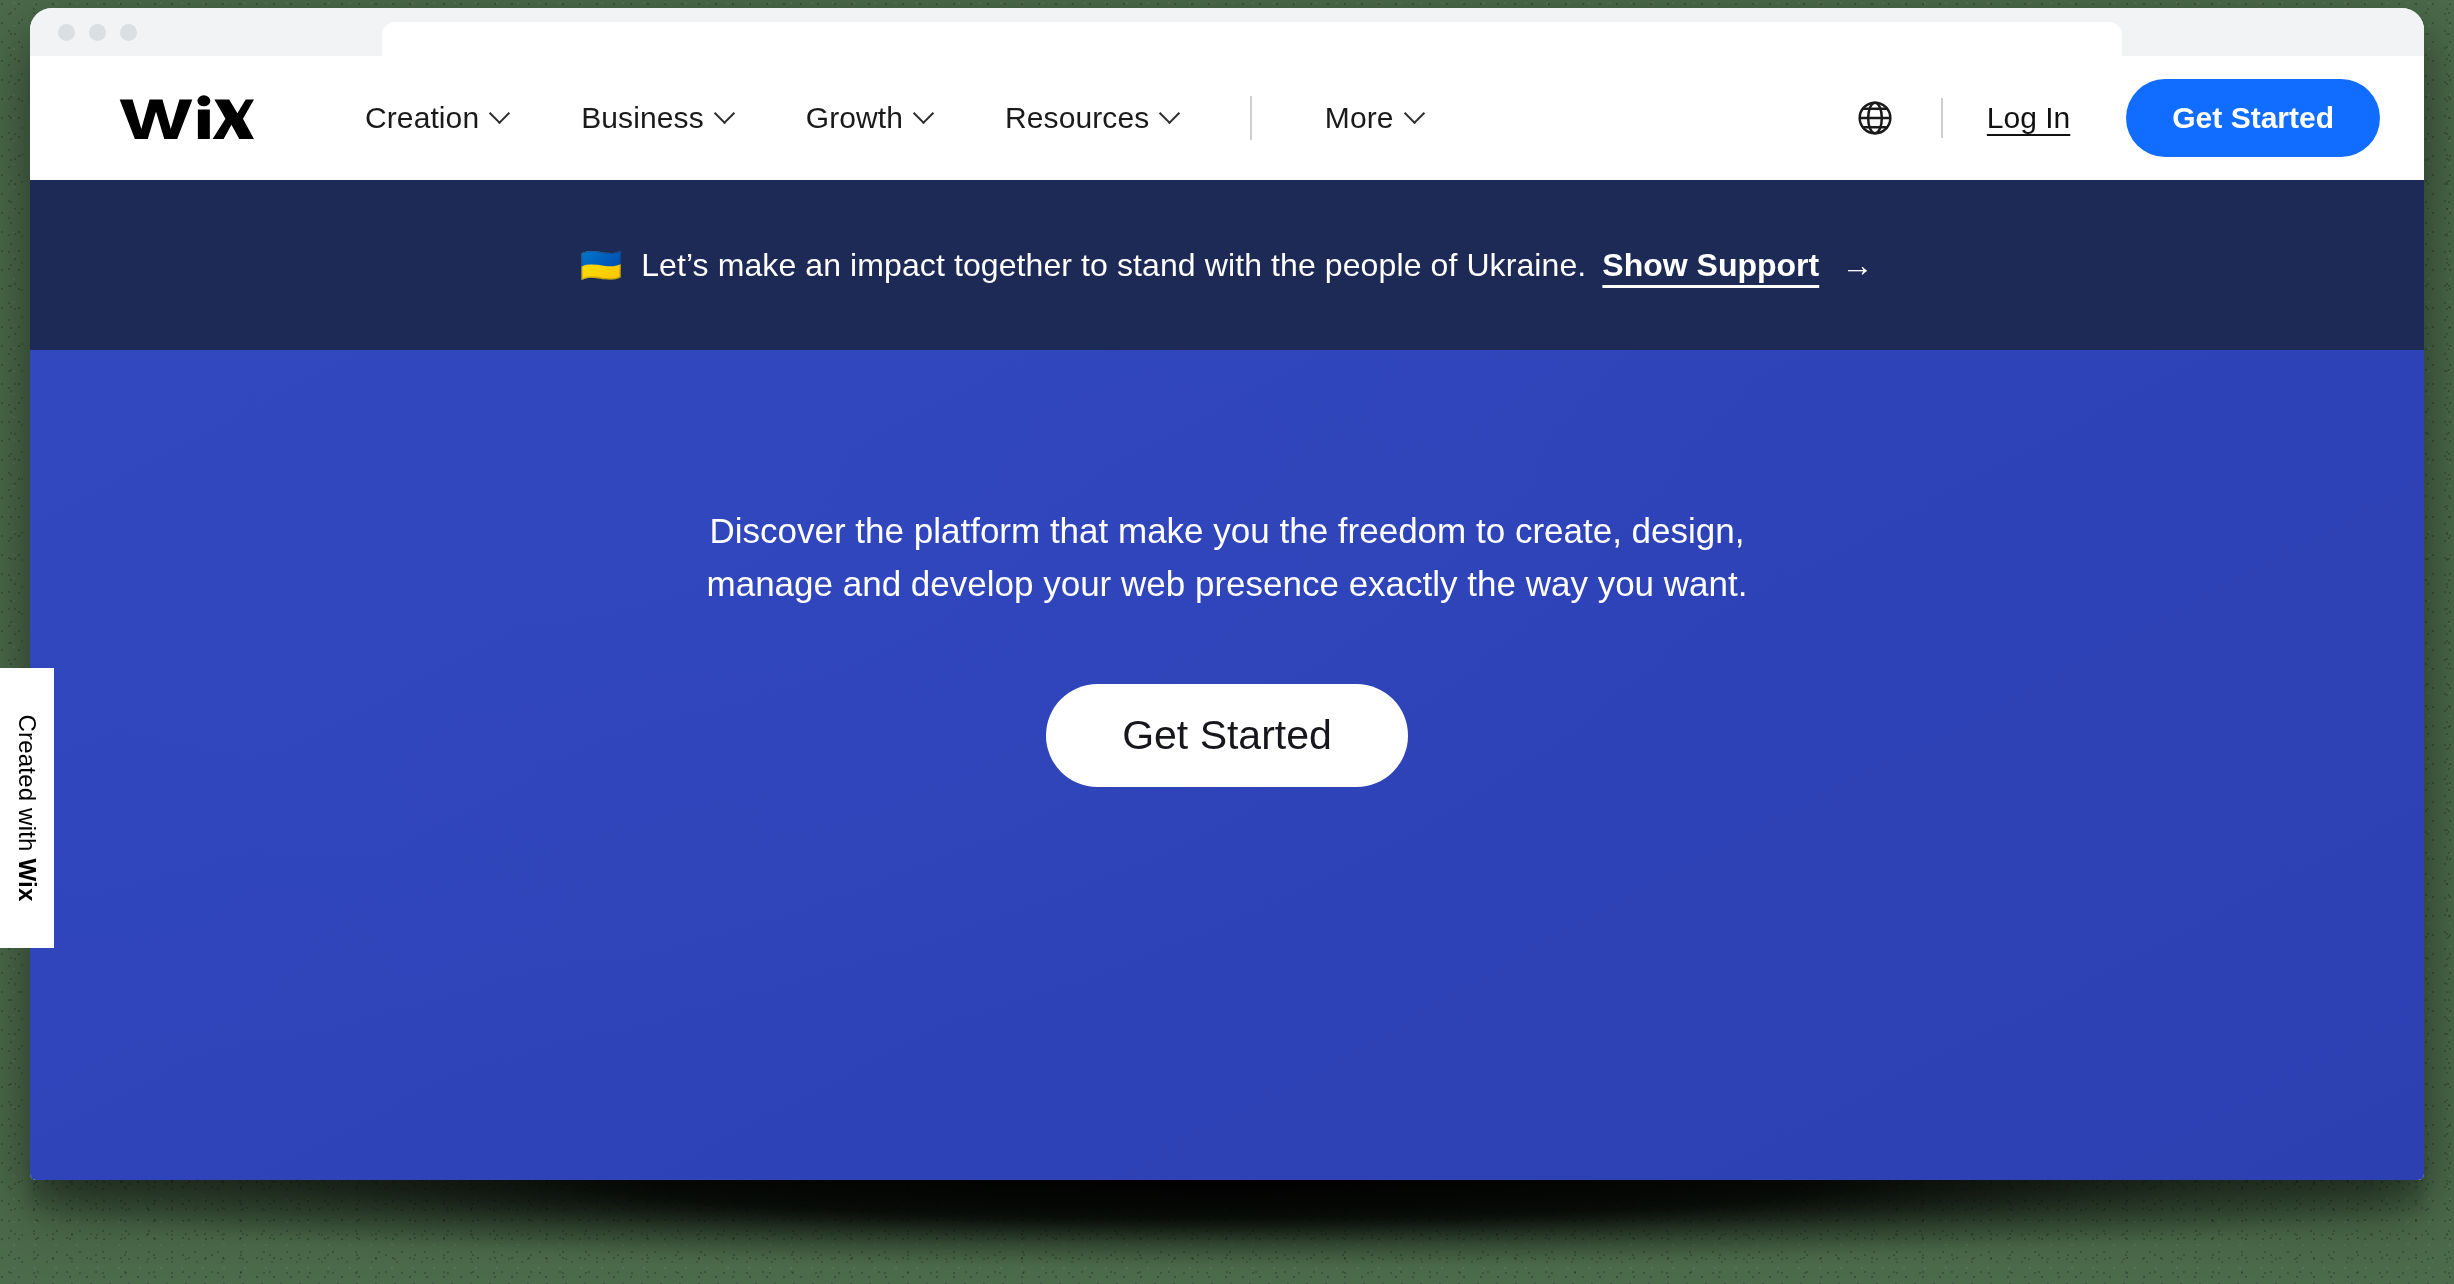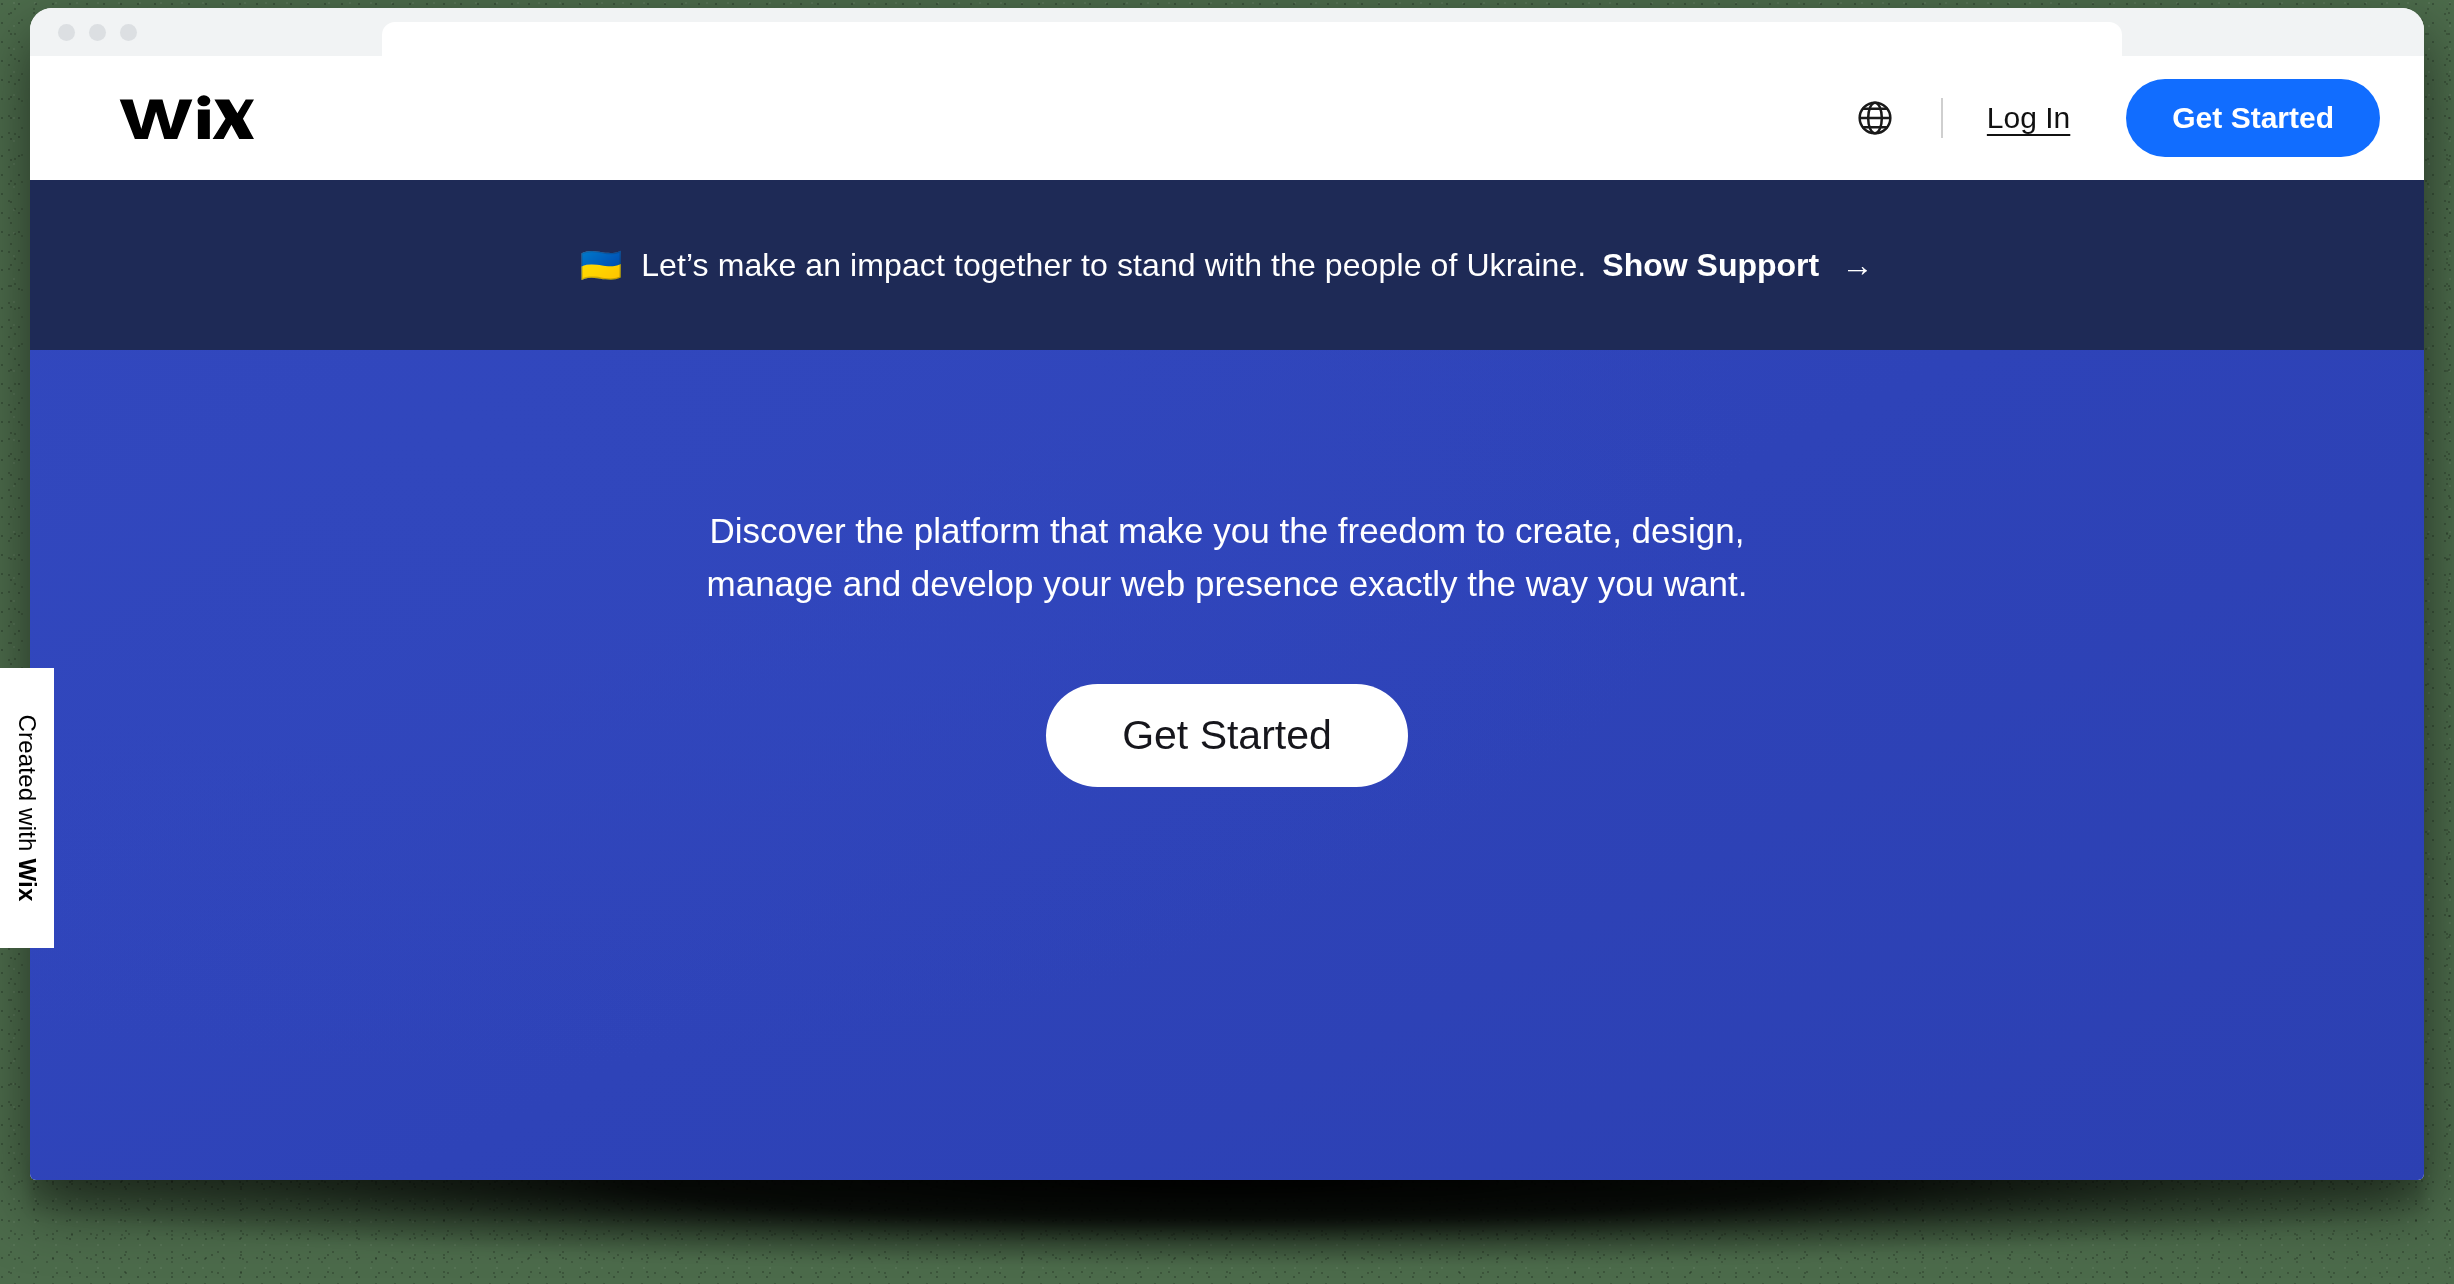--- a/index.html
+++ b/index.html
@@ -172,20 +172,21 @@
     font-size:32px;
     font-weight:normal;
     letter-spacing:.1px;
     white-space:nowrap;
   }
   .ua-link{
     font-size:32px;
     font-weight:bold;
     color:#fff;
     margin-left:16px;
+    text-decoration:underline;
     text-underline-offset:9px;
     text-decoration-thickness:3px;
     cursor:pointer;
     white-space:nowrap;
   }
   .ua-arrow{ font-size:32px; margin-left:22px; }
 
   
   .hero{
     position:relative;
@@ -271,20 +272,43 @@
 
   <nav class="site-nav">
 
     <svg class="wix-logo" viewBox="0 0 300 110" aria-label="Wix">
       <path fill="#000" d="M8 14 L36 14 L55 78 L73 14 L101 14 L119 78 L138 14 L166 14 L133 100 L105 100 L87 40 L69 100 L41 100 Z"></path>
       <path fill="#000" d="M178 36 L204 36 L204 100 L178 100 Z"></path>
       <ellipse fill="#000" cx="191" cy="17" rx="14" ry="12"></ellipse>
       <path fill="#000" d="M214 14 L246 14 L264 44 L282 14 L300 14 L276 56 L300 100 L268 100 L251 69 L234 100 L210 100 L238 56 Z"></path>
     </svg>
 
+    <div class="nav-links">
+      <div class="nav-item">
+        <span>Creation</span>
+        <i class="chev"></i>
+      </div>
+      <div class="nav-item">
+        <span>Business</span>
+        <i class="chev"></i>
+      </div>
+      <div class="nav-item">
+        <span>Growth</span>
+        <i class="chev"></i>
+      </div>
+      <div class="nav-item">
+        <span>Resources</span>
+        <i class="chev"></i>
+      </div>
+      <div class="nav-divider"></div>
+      <div class="nav-item">
+        <span>More</span>
+        <i class="chev"></i>
+      </div>
+    </div>
 
     <div class="nav-right">
       <svg class="globe-icon" viewBox="0 0 24 24" fill="none" stroke="#1a1a1a" stroke-width="1.5">
         <circle cx="12" cy="12" r="9.2"></circle>
         <ellipse cx="12" cy="12" rx="4.1" ry="9.2"></ellipse>
         <line x1="2.8" y1="12" x2="21.2" y2="12"></line>
         <line x1="4.3" y1="6.4" x2="19.7" y2="6.4"></line>
         <line x1="4.3" y1="17.6" x2="19.7" y2="17.6"></line>
       </svg>
       <div class="nav-divider"></div>

